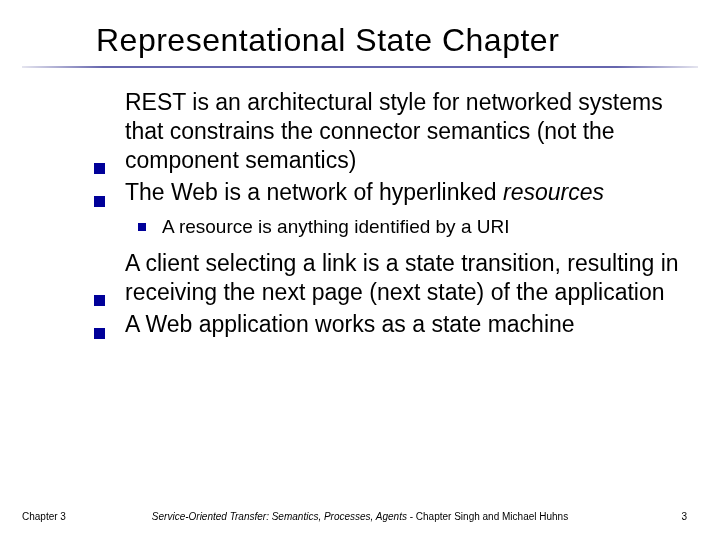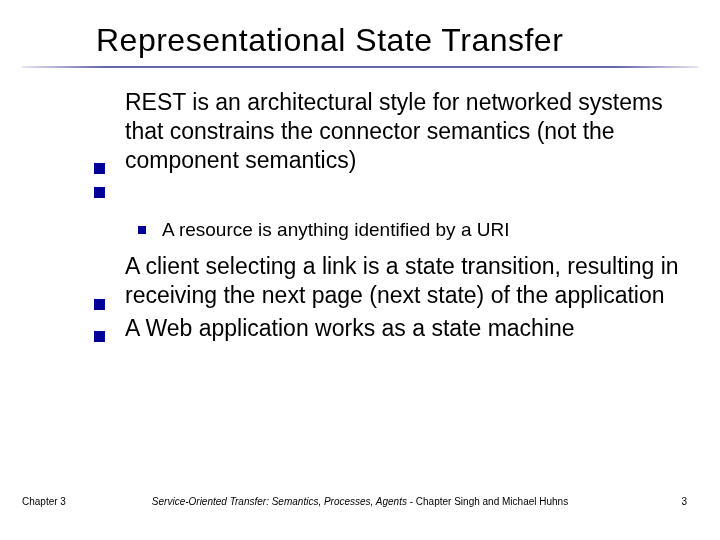--- a/index.html
+++ b/index.html
@@ -56,38 +56,38 @@
   .l1 .text {
     font-size: 23px;
     line-height: 1.25;
     font-weight: 400;
   }
   .italic { font-style: italic; }
   .l2 {
     display: flex;
     align-items: flex-start;
     margin-left: 44px;
-    margin-top: 20px;
+    margin-top: 8px;
     margin-bottom: 10px;
   }
   .l2 .bullet {
     width: 8px;
     height: 8px;
     background: #000099;
     margin-top: 8px;
     margin-right: 16px;
     flex-shrink: 0;
   }
   .l2 .text {
     font-size: 19px;
     line-height: 1.25;
   }
   .footer {
     position: absolute;
-    bottom: 33px;
+    bottom: 18px;
     left: 0;
     width: 720px;
     display: flex;
     align-items: baseline;
     justify-content: space-between;
     padding: 0 33px 0 22px;
     font-size: 10px;
   }
   .footer-left {
     color: #000;
@@ -102,32 +102,33 @@
   .footer-center .italic { font-style: italic; }
   .footer-right {
     color: #000;
   }
 </style>
 </head>
 <body>
 
 <div class="slide">
 
-  <div class="title">Representational State Transfer</div>
+  <div class="title">Representational State Chapter</div>
   <div class="title-underline"></div>
 
   <div class="content">
 
     <div class="l1">
       <div class="bullet"></div>
       <div class="text">REST is an architectural style for networked systems that constrains the connector semantics (not the component semantics)</div>
     </div>
 
     <div class="l1">
       <div class="bullet"></div>
+      <div class="text"><span>The Web is a network of hyperlinked </span><span class="italic">resources</span></div>
     </div>
 
     <div class="l2">
       <div class="bullet"></div>
       <div class="text">A resource is anything identified by a URI</div>
     </div>
 
     <div class="l1">
       <div class="bullet"></div>
       <div class="text">A client selecting a link is a state transition, resulting in receiving the next page (next state) of the application</div>

